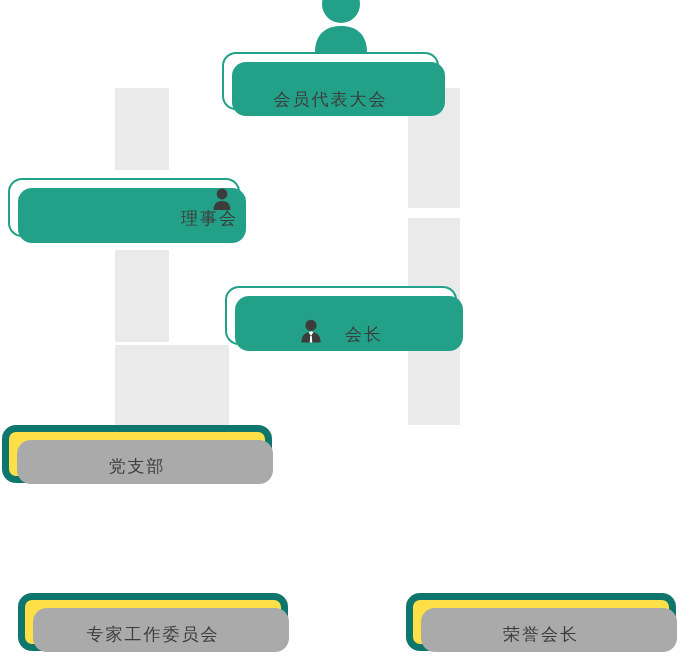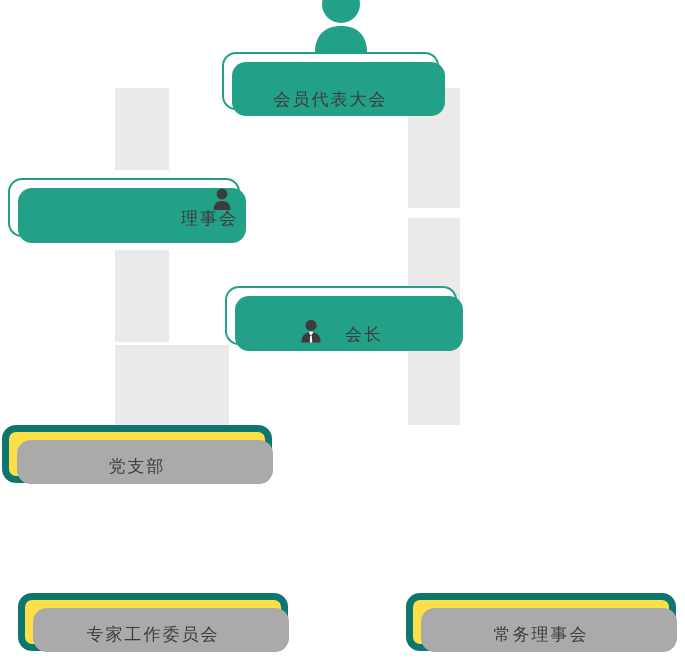--- a/index.html
+++ b/index.html
@@ -141,16 +141,16 @@
   </div>
 
   <div class="node gray" style="left:2px; top:425px; width:270px; height:58px;">
     <span class="label">党支部</span>
   </div>
   <div class="node gray" style="left:2px; top:593px; width:270px; height:58px;margin-left:16px;">
     <span class="label">专家工作委员会</span>
   </div>
 
   <div class="node gray" style="left:406px; top:593px; width:270px; height:58px;">
-    <span class="label">常务理事会</span>
+    <span class="label">荣誉会长</span>
   </div>
 
 </div>
 
 </body></html>

